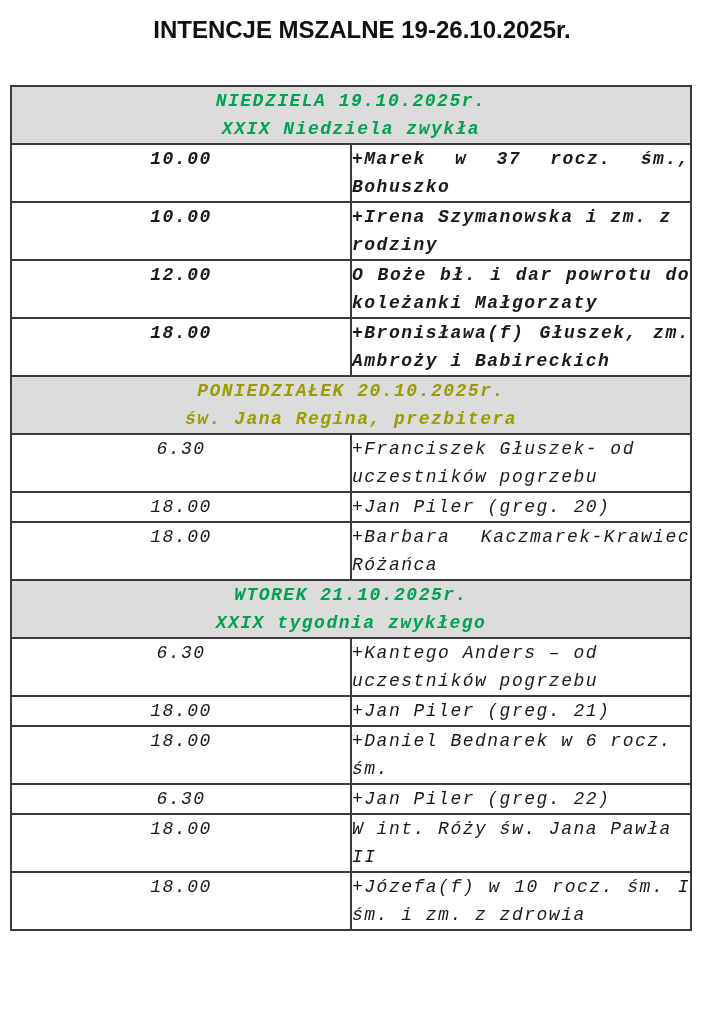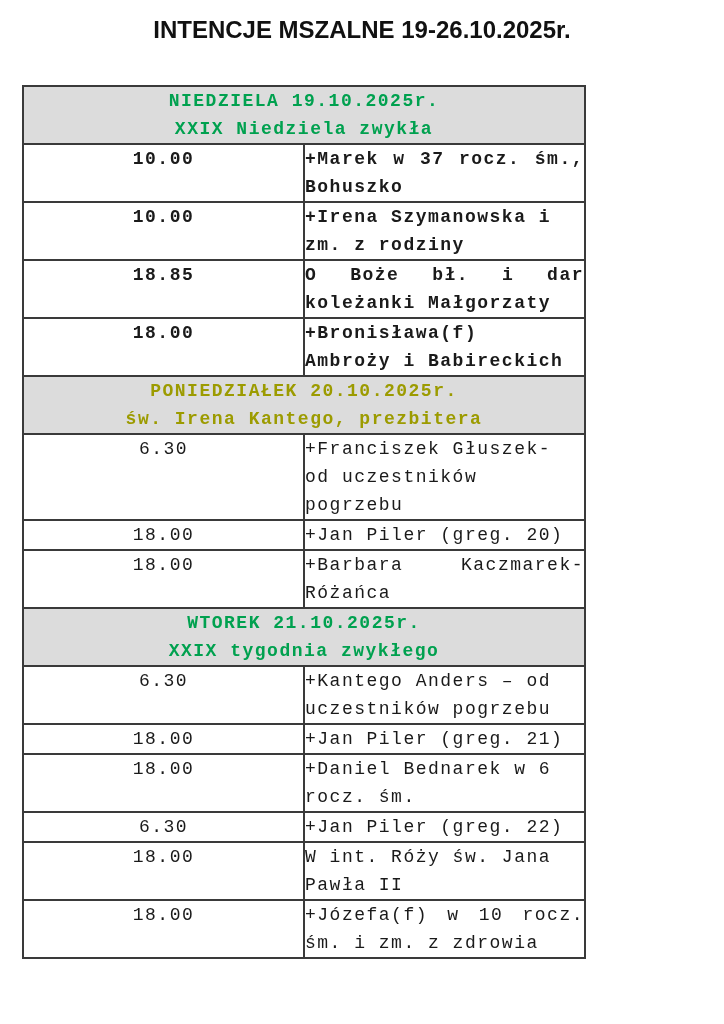--- a/index.html
+++ b/index.html
@@ -22,25 +22,26 @@
     width: 100%;
     text-align: center;
     font-family: "Liberation Sans", sans-serif;
     font-weight: bold;
     font-size: 24px;
     color: #111111;
     margin: 0;
   }
   table.intentions {
     position: absolute;
-    left: 22px;
+    left: 10px;
     top: 85px;
-    width: 564px;
+    width: 682px;
     border-collapse: collapse;
     table-layout: fixed;
+    font-style: italic;
   }
   table.intentions td {
     border: 2px solid #3a3a3a;
     padding: 0;
     font-size: 18px;
     line-height: 28px;
     letter-spacing: 1.5px;
     color: #1a1a1a;
   }
   tr.day-header td {
@@ -95,37 +96,37 @@
             <div class="line">Bohuszko</div>
           </td>
         </tr>
         <tr class="entry bold">
           <td class="time">10.00</td>
           <td class="text-cell">
             <div class="line">+Irena Szymanowska i zm. z rodziny</div>
           </td>
         </tr>
         <tr class="entry bold">
-          <td class="time">18.85</td>
+          <td class="time">12.00</td>
           <td class="text-cell">
             <div class="line jline">O Boże bł. i dar powrotu do zdrowia dla</div>
             <div class="line">koleżanki Małgorzaty</div>
           </td>
         </tr>
         <tr class="entry bold">
           <td class="time">18.00</td>
           <td class="text-cell">
             <div class="line jline">+Bronisława(f) Głuszek, zm. z rodz.: Głuszek,</div>
             <div class="line">Ambroży i Babireckich</div>
           </td>
         </tr>
         <tr class="day-header day-olive">
           <td colspan="2">
             <div class="line">PONIEDZIAŁEK 20.10.2025r.</div>
-            <div class="line">św. Irena Kantego, prezbitera</div>
+            <div class="line">św. Jana Regina, prezbitera</div>
           </td>
         </tr>
         <tr class="entry">
           <td class="time">6.30</td>
           <td class="text-cell">
             <div class="line">+Franciszek Głuszek- od uczestników pogrzebu</div>
           </td>
         </tr>
         <tr class="entry">
           <td class="time">18.00</td>

